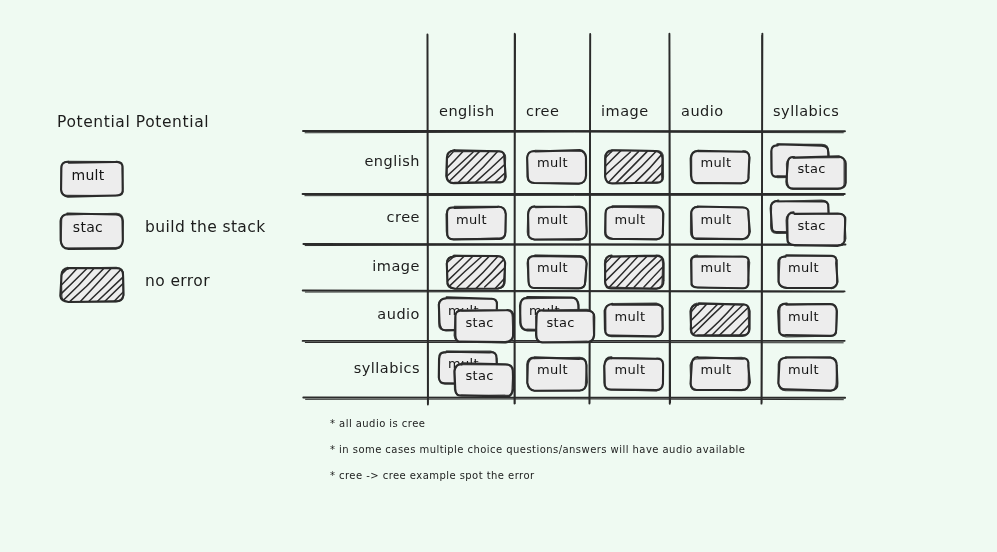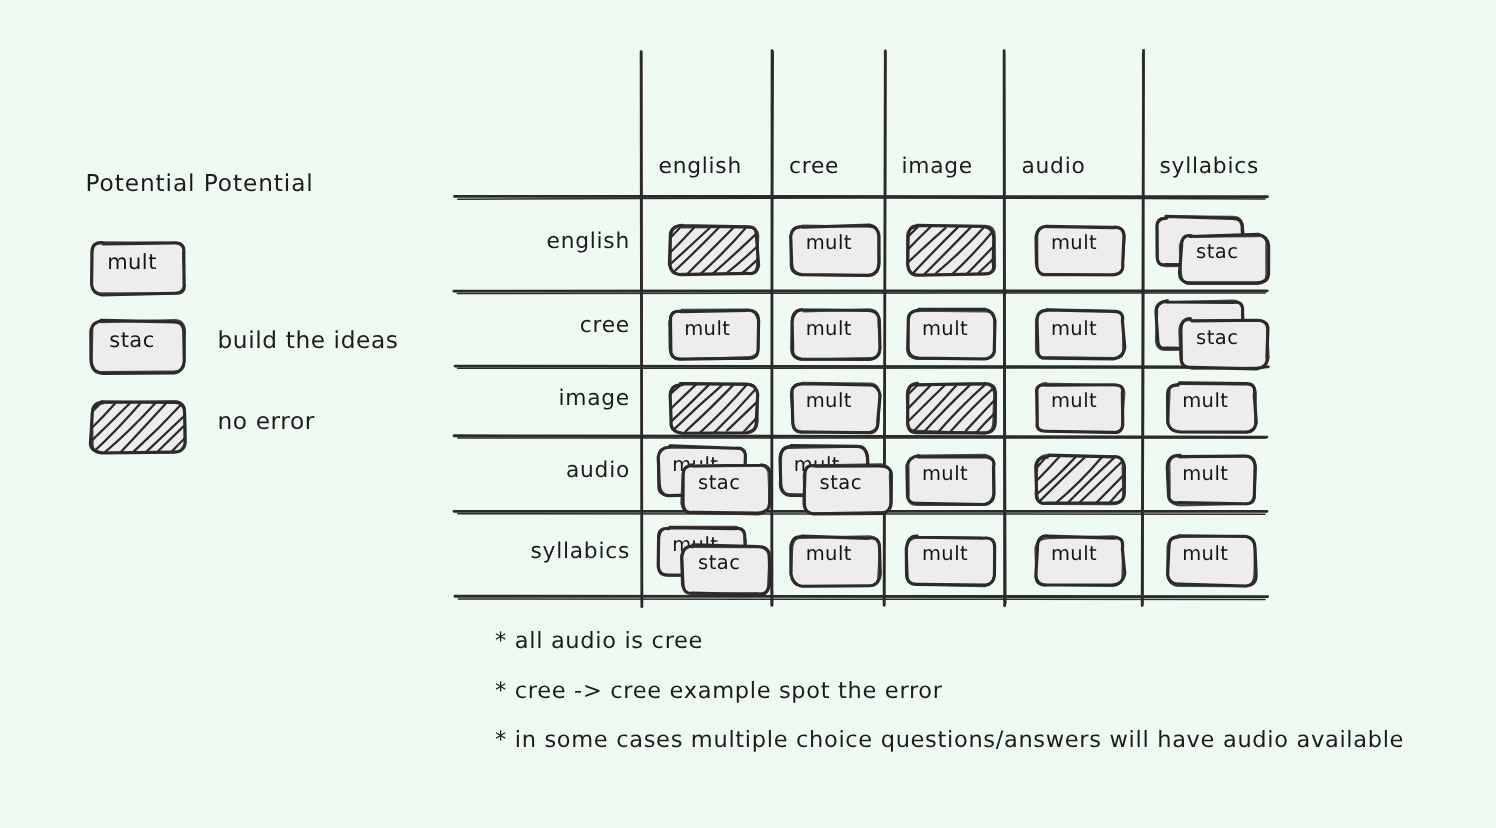--- a/index.html
+++ b/index.html
@@ -171,21 +171,21 @@
   }
 
   
   #notes {
     position: absolute;
     left: 330px;
     top: 418px;
     width: 640px;
   }
   .note {
-    font-size: 15px;
+    font-size: 10px;
     color: #1c1c1c;
     letter-spacing: 0.45px;
     white-space: nowrap;
     margin-bottom: 15px;
   }
 </style>
 </head>
 <body>
 
 <div id="legend">
@@ -208,21 +208,21 @@
     <div class="legend-chip-holder">
         <div class="card" style="width: 62px; height: 34px;">
           <svg width="70" height="42" viewBox="-4 -4 70 42">
             <path d="M 7.1636618378868615 -0.20815622792959038 L 54.98803985141592 0.45422303721039703 Q 61.70153987417069 0.01918259287214963 62.40626168293239 7.109555483148227 L 61.514185190207414 27.139819409996186 Q 62.14892315894781 33.89901185054286 55.30467534102717 34.18557000192142 L 6.782677889001872 34.29273057020862 Q 0.4954063896999724 33.99283242248596 -0.30970263472278725 27.068956643607912 L 0.17300283940183137 7.3623811010561795 Q 0.07223856475774137 0.19304001363601542 6.586228013078788 0.43419852896323363" fill="#ededed" stroke="none"></path>
             <path d="M 6.257422065808169 -0.4621758876192272 L 54.91580427923044 0.5478292829579811 Q 61.657573318741086 0.6495254523817103 61.52250328083639 7.54837575622293 L 61.83614814315743 26.874398589494824 Q 61.11610934735095 33.680501961233325 55.37508761942158 34.587258506513784 L 7.529656673143458 34.895148635746516 Q 0.16477861454001563 34.64774446559499 -0.34686841938964486 26.110249042515758 L -0.4424631600931581 7.051222897018875 Q 0.26460485512605164 0.33417577801001064 7.309593868818876 -0.021396731921190737" fill="none" stroke="#2b2b2b" stroke-width="2.1" stroke-linecap="round" stroke-linejoin="round" opacity="1"></path>
             <path d="M 7.280315304352118 0.7528647430487279 L 55.32794103679617 -0.6653054236272841 Q 62.12551799464296 -0.5166271446350157 62.31744893249937 6.896435404194722 L 61.6773628714389 27.333124781229127 Q 61.73998150855302 33.77750153573113 54.54208683988177 33.69624047307123 L 6.313732576469766 34.07769613907565 Q 0.8452290781518581 34.36107103883339 0.03262016816652398 27.586992860532828 L 0.5400323159247788 6.675678658753484 Q -0.04018828828827864 -0.03838670213631667 6.344558453673757 0.6969574756906171" fill="none" stroke="#2b2b2b" stroke-width="1.4" stroke-linecap="round" stroke-linejoin="round" opacity="0.85"></path>
           </svg>
           <div class="card-text" style="width: 62px; height: 34px;">stac</div>
         </div>
       </div>
-    <div class="legend-label">build the ideas</div>
+    <div class="legend-label">build the stack</div>
   </div>
 
   <div class="legend-row r3">
     <div class="legend-chip-holder">
         <div class="card" style="width: 62px; height: 34px;">
           <svg width="70" height="42" viewBox="-4 -4 70 42">
             <path d="M 6.844835281532647 -0.4920501708947356 L 55.1087246204767 -0.1099157331557552 Q 61.596827507064134 -0.3691358267651572 61.62172931438393 6.62351199990302 L 62.26995790040584 27.210389972063894 Q 62.20259320768648 33.85445487515743 54.718655943972365 33.971015840988144 L 7.424884558154682 33.81352114692029 Q -0.4046804904493878 34.38604810875191 -0.14415442927002647 27.48340094135301 L -0.27492904652605255 6.7495365442007484 Q 0.0819200280038268 0.4740275149112696 6.753538608669088 0.23214960132359974" fill="#ededed" stroke="none"></path>
             <defs>
               <clipPath id="clipu2">
                 <path d="M 6.844035720938833 0.25517158538809587 L 54.82991828929163 0.01949653645022611 Q 62.181962967189946 0.020491409497564384 62.15602912928724 7.1468280794782695 L 61.81735115061391 26.70905342107129 Q 62.21553843050056 33.62444295884317 54.703789067316706 33.994983148758756 L 6.970428466969369 33.892332458632225 Q 0.15877380397113683 34.10166168236251 0.06159667990244771 26.876542663702995 L -0.052938842611824556 6.94685821549355 Q 0.0723937990481005 -0.14969634998109954 7.346383667339749 0.34488678013202123"></path>
@@ -684,15 +684,15 @@
           <path d="M 6.669958472517299 -0.7531172990114975 L 51.59212172696931 -0.3603725907673932 Q 57.73075041800307 0.6323966510279089 57.7088086607907 7.657737303505529 L 58.423088217397726 25.198388624702762 Q 58.829668188900534 31.654472685118424 51.77935423929214 32.65130686832187 L 6.569241094807741 31.3597163678425 Q 0.4567750996708754 31.52601740380098 -0.5892025171263154 25.399039853224085 L 0.3278187280650338 6.185352182428051 Q -0.0404738362601371 -0.3783646342709496 7.445118165642544 -0.27821567029609146" fill="none" stroke="#2b2b2b" stroke-width="2.1" stroke-linecap="round" stroke-linejoin="round" opacity="1"></path>
           <path d="M 7.310866952506298 -0.36482055162304106 L 51.119665360925566 -0.8441729306914718 Q 58.53695533938564 0.3578144079343483 57.589866638411706 7.752505112463844 L 57.295137786956104 24.18135724667523 Q 57.25554484136195 31.944101423418196 51.73443667964751 32.838337303017425 L 6.6386517288808955 32.58889100620937 Q 0.23035304598992376 32.40122907222306 -0.7332938431917195 24.887644034990874 L -0.6589878557990249 6.332077223170584 Q -0.033238470150734466 0.8227994807636364 6.915482092283425 0.1402194504813382" fill="none" stroke="#2b2b2b" stroke-width="1.4" stroke-linecap="round" stroke-linejoin="round" opacity="0.85"></path>
         </svg>
         <div class="card-text" style="width: 58px; height: 32px;">mult</div>
       </div>
     </div>
   </div>
 
 <div id="notes">
   <div class="note">* all audio is cree</div>
+  <div class="note">* in some cases multiple choice questions/answers will have audio available</div>
   <div class="note">* cree -&gt; cree example spot the error</div>
-  <div class="note">* in some cases multiple choice questions/answers will have audio available</div>
 </div>
 
 </body></html>

